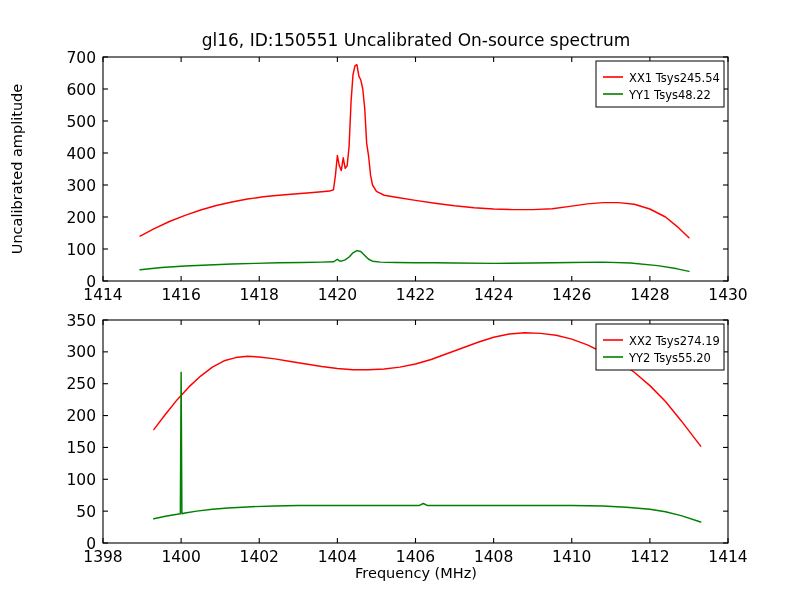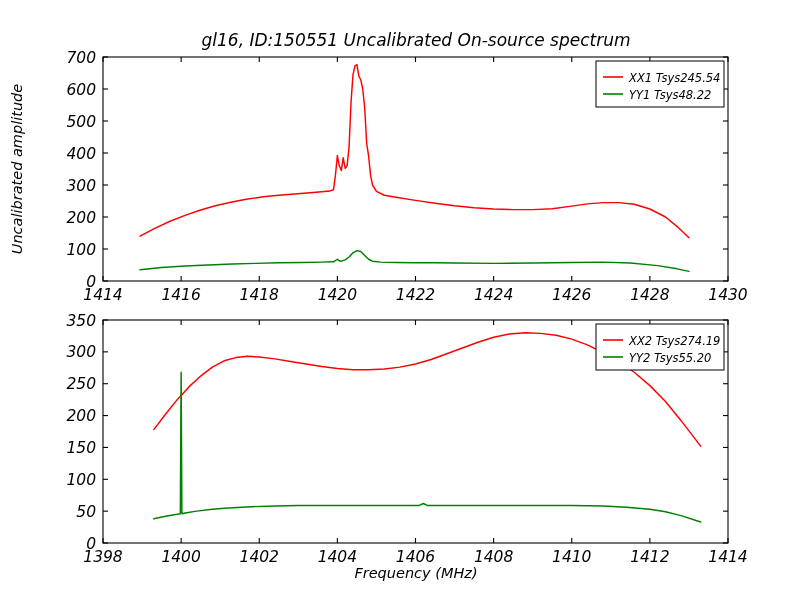--- a/index.html
+++ b/index.html
@@ -1,21 +1,21 @@
 <!DOCTYPE html>
 <html><head>
 <meta charset="utf-8">
 <style>
   html,body{margin:0;padding:0;}
   body{
     width:800px;height:600px;background:#ffffff;
     font-family:"DejaVu Sans",sans-serif;
     overflow:hidden;
   }
-  #figure{position:relative;width:800px;height:600px;font-style:italic;}
+  #figure{position:relative;width:800px;height:600px;}
   svg{display:block;}
   .tick{stroke:#000000;stroke-width:1.1;}
   .ticklabel{font-size:15.5px;fill:#000000;font-family:"DejaVu Sans",sans-serif;}
   .axlabel{font-size:14.5px;fill:#000000;font-family:"DejaVu Sans",sans-serif;}
   .title{font-size:17px;fill:#000000;font-family:"DejaVu Sans",sans-serif;}
   .series{fill:none;stroke-width:1.45;stroke-linejoin:round;stroke-linecap:round;}
   .legend-box{fill:#ffffff;stroke:#000000;stroke-width:1;}
   .legend-text{font-size:11.5px;fill:#000000;font-family:"DejaVu Sans",sans-serif;}
   .legend-line{stroke-width:1.6;}
 </style>

